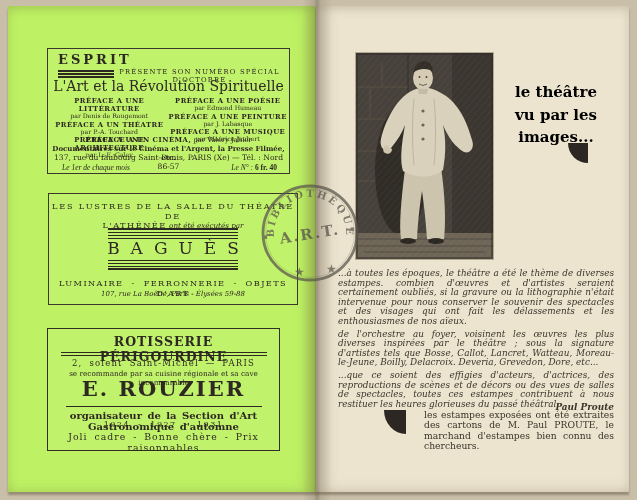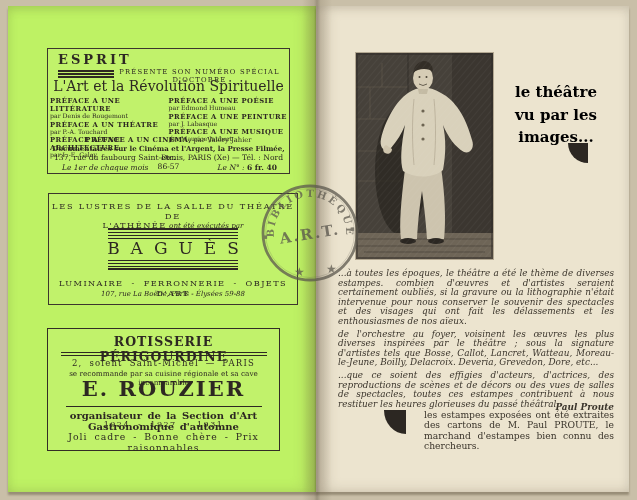--- a/index.html
+++ b/index.html
@@ -15,28 +15,28 @@
   .adbox{position:absolute;background:rgba(255,255,255,.05);}
   
   #ad-esprit{left:47px;top:48px;width:241px;height:124px;border:1px solid #3c362d;}
   #esprit-logo{position:absolute;left:10px;top:3px;font-size:13px;font-weight:bold;letter-spacing:3px;}
   #esprit-rules{position:absolute;left:10px;top:21px;width:56px;}
   #esprit-rules div{height:1.5px;background:#2d2822;margin-bottom:1.5px;}
   #esprit-tagline{position:absolute;left:66px;right:4px;top:19px;text-align:center;font-size:6.8px;letter-spacing:1.2px;}
   #esprit-title{position:absolute;left:0;right:0;top:29px;text-align:center;font-size:14px;}
   #esprit-grid{position:absolute;left:2px;right:2px;top:48px;display:flex;}
   #esprit-grid .col{flex:1;}
-  .pref{margin-bottom:1px;}
+  .pref{text-align:center;margin-bottom:1px;}
   .pref .pt{font-size:6.8px;font-weight:bold;letter-spacing:.5px;display:block;}
   .pref .pa{font-size:6.2px;display:block;line-height:6.5px;}
   #esprit-cinema{position:absolute;left:0;right:0;top:87px;text-align:center;font-size:6.8px;}
   #esprit-cinema .pt{font-weight:bold;letter-spacing:.5px;}
   #esprit-docs{position:absolute;left:0;right:0;top:95px;text-align:center;font-size:7px;font-weight:bold;}
   #esprit-address{position:absolute;left:0;right:0;top:104px;text-align:center;font-size:7.6px;}
-  #esprit-bottom{position:absolute;left:14px;right:12px;top:113.5px;display:flex;justify-content:space-between;font-size:7.5px;font-style:italic;}
+  #esprit-bottom{position:absolute;left:14px;right:12px;top:113.5px;display:flex;justify-content:space-between;font-size:7.5px;font-style:italic;font-family:Liberation Serif, serif;}
   #esprit-bottom b{font-style:normal;}
   
   #ad-bagues{left:48px;top:193px;width:248px;height:110px;border:1px solid #3c362d;}
   #bg-line1{position:absolute;left:0;right:0;top:7px;text-align:center;font-size:8.2px;letter-spacing:1.8px;}
   #bg-line2{position:absolute;left:0;right:0;top:19px;text-align:center;}
   #bg-line2 .caps{font-size:8.2px;letter-spacing:1.5px;}
   #bg-line2 .it{font-size:7.2px;font-style:italic;}
   .rulegroup{position:absolute;left:50%;width:130px;transform:translateX(-50%);}
   .rulegroup div{background:#2d2822;}
   #bg-rules-top{top:34px;} #bg-rules-bot{top:66px;}

